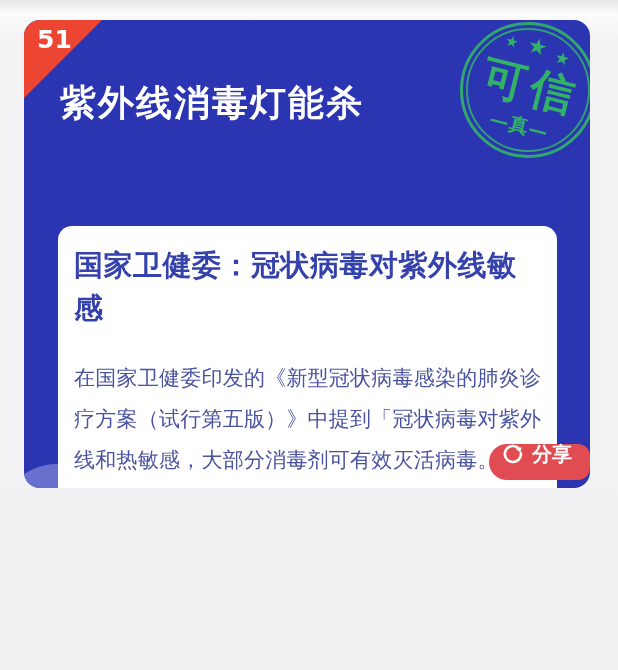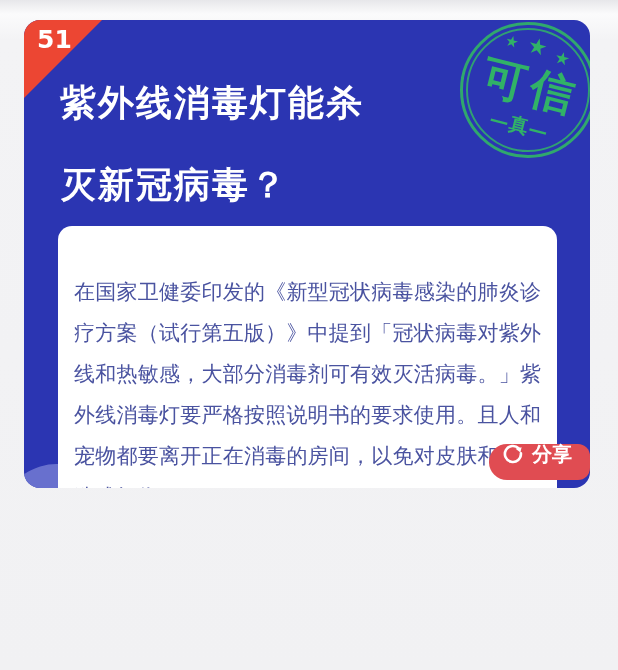--- a/index.html
+++ b/index.html
@@ -135,38 +135,38 @@
       <rect x="186" y="150" width="9" height="58" rx="4" fill="#15505c"></rect>
       <rect x="185" y="138" width="11" height="12" rx="3" fill="#d84854"></rect>
       <path d="M150,206 C160,196 174,192 186,196" stroke="#1b1f9e" stroke-width="4" fill="none"></path>
     </svg>
 
     <div class="corner-tri"></div>
     <div class="corner-num">51</div>
 
     <div class="title">
       <div>紫外线消毒灯能杀</div>
-      <div>灭新冠病毒？</div>
     </div>
 
     <div class="stamp">
       <div class="ring-outer"></div>
       <div class="ring-inner"></div>
       <div class="stamp-content">
         <div class="stamp-stars">
           <span class="s1">★</span>
           <span class="s2">★</span>
           <span class="s3">★</span>
         </div>
         <div class="stamp-label">可信</div>
         <div class="stamp-sub">—真—</div>
       </div>
     </div>
 
     <div class="detail">
+      <div class="detail-heading">国家卫健委：冠状病毒对紫外线敏感</div>
       <div class="detail-body">在国家卫健委印发的《新型冠状病毒感染的肺炎诊疗方案（试行第五版）》中提到「冠状病毒对紫外线和热敏感，大部分消毒剂可有效灭活病毒。」紫外线消毒灯要严格按照说明书的要求使用。且人和宠物都要离开正在消毒的房间，以免对皮肤和眼睛造成损伤。</div>
       <div class="collapse-row">
         <span>收起详情</span>
         <svg width="24" height="15" viewBox="0 0 24 15">
           <polyline points="3,12 12,3 21,12" fill="none" stroke="#9a9da5" stroke-width="3.2" stroke-linecap="round" stroke-linejoin="round"></polyline>
         </svg>
       </div>
     </div>
 
     <div class="footer">

